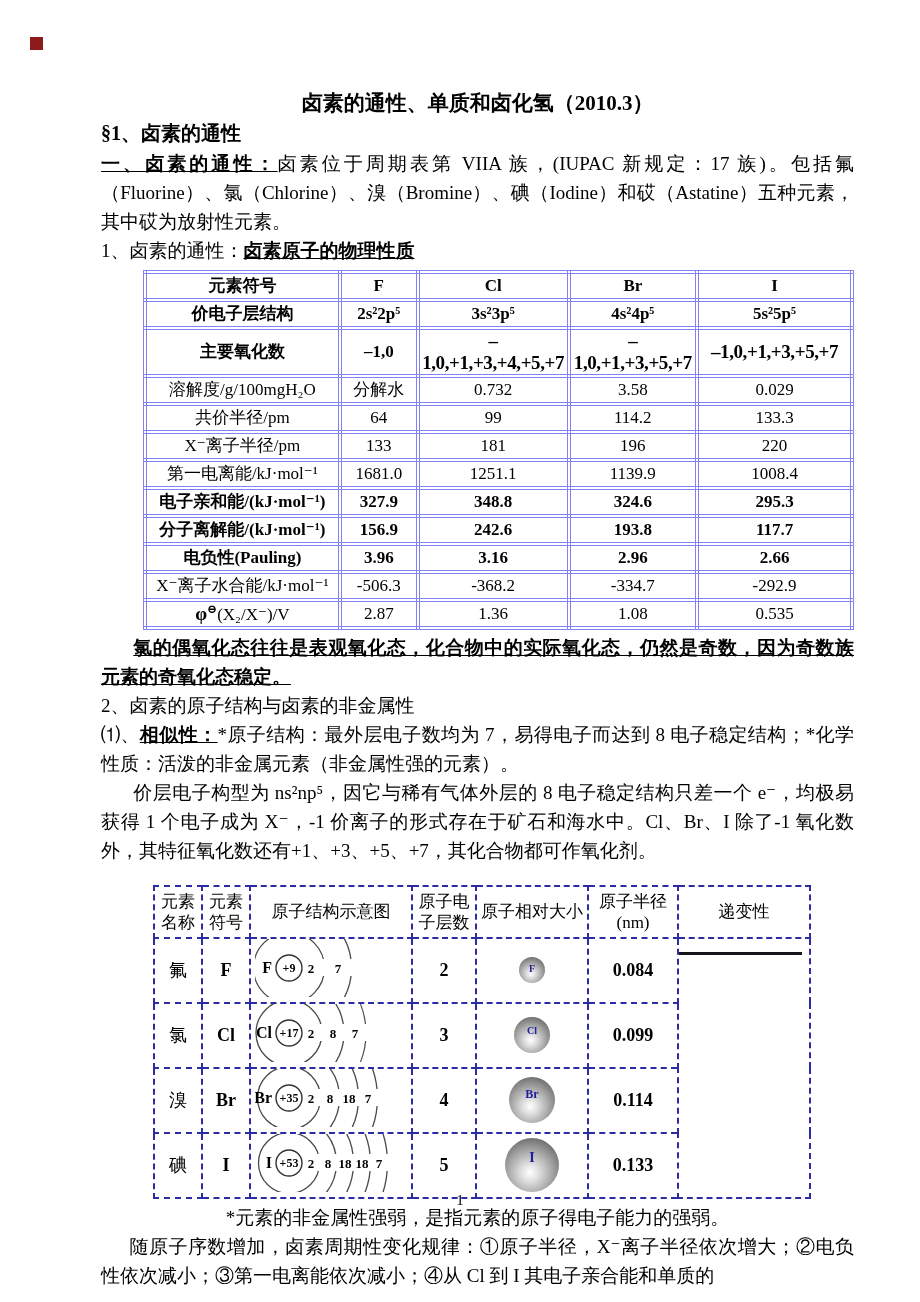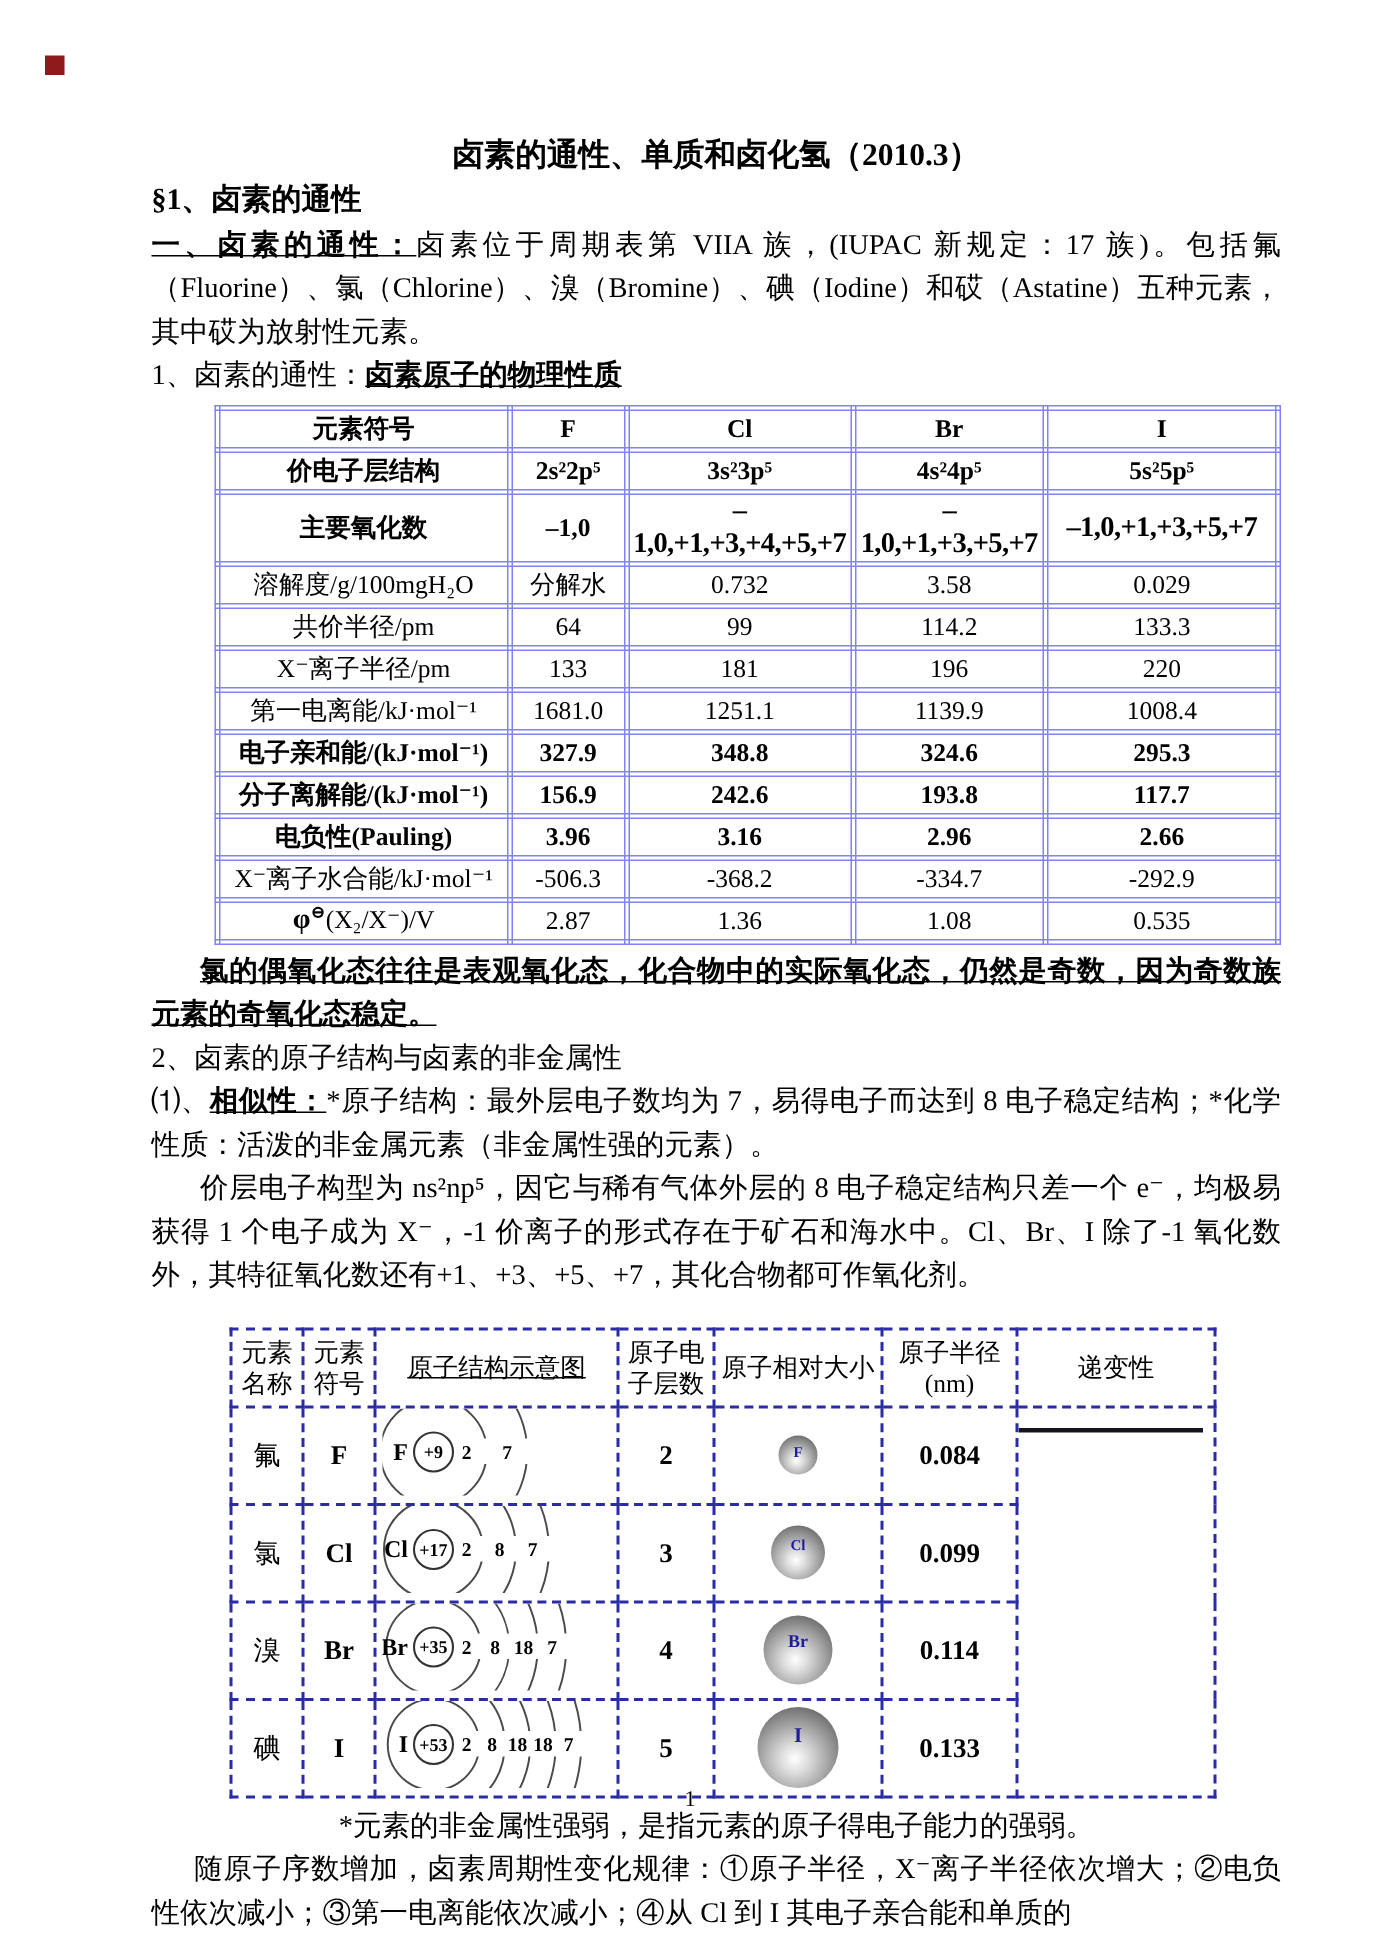--- a/index.html
+++ b/index.html
@@ -140,21 +140,21 @@
   <p class="para"><span>⑴、</span><span class="bold">相似性：</span><span>*原子结构：最外层电子数均为 7，易得电子而达到 8 电子稳定结构；*化学性质：活泼的非金属元素（非金属性强的元素）。</span></p>
   <p class="para indent">价层电子构型为 ns²np⁵，因它与稀有气体外层的 8 电子稳定结构只差一个 e⁻，均极易获得 1 个电子成为 X⁻，-1 价离子的形式存在于矿石和海水中。Cl、Br、I 除了-1 氧化数外，其特征氧化数还有+1、+3、+5、+7，其化合物都可作氧化剂。</p>
 
   <table class="t2">
     <thead>
         <tr>
           <th style="width: 46px;">元素
 名称</th>
           <th style="width: 46px;">元素
 符号</th>
-          <th style="width: 160px; text-decoration: underline;">原子结构示意图</th>
+          <th style="width: 160px;">原子结构示意图</th>
           <th style="width: 62px;">原子电
 子层数</th>
           <th style="width: 110px;">原子相对大小</th>
           <th style="width: 88px;">原子半径
 (nm)</th>
           <th style="width: 130px;">递变性</th>
         </tr>
       </thead>
     <tbody>
         <tr>

